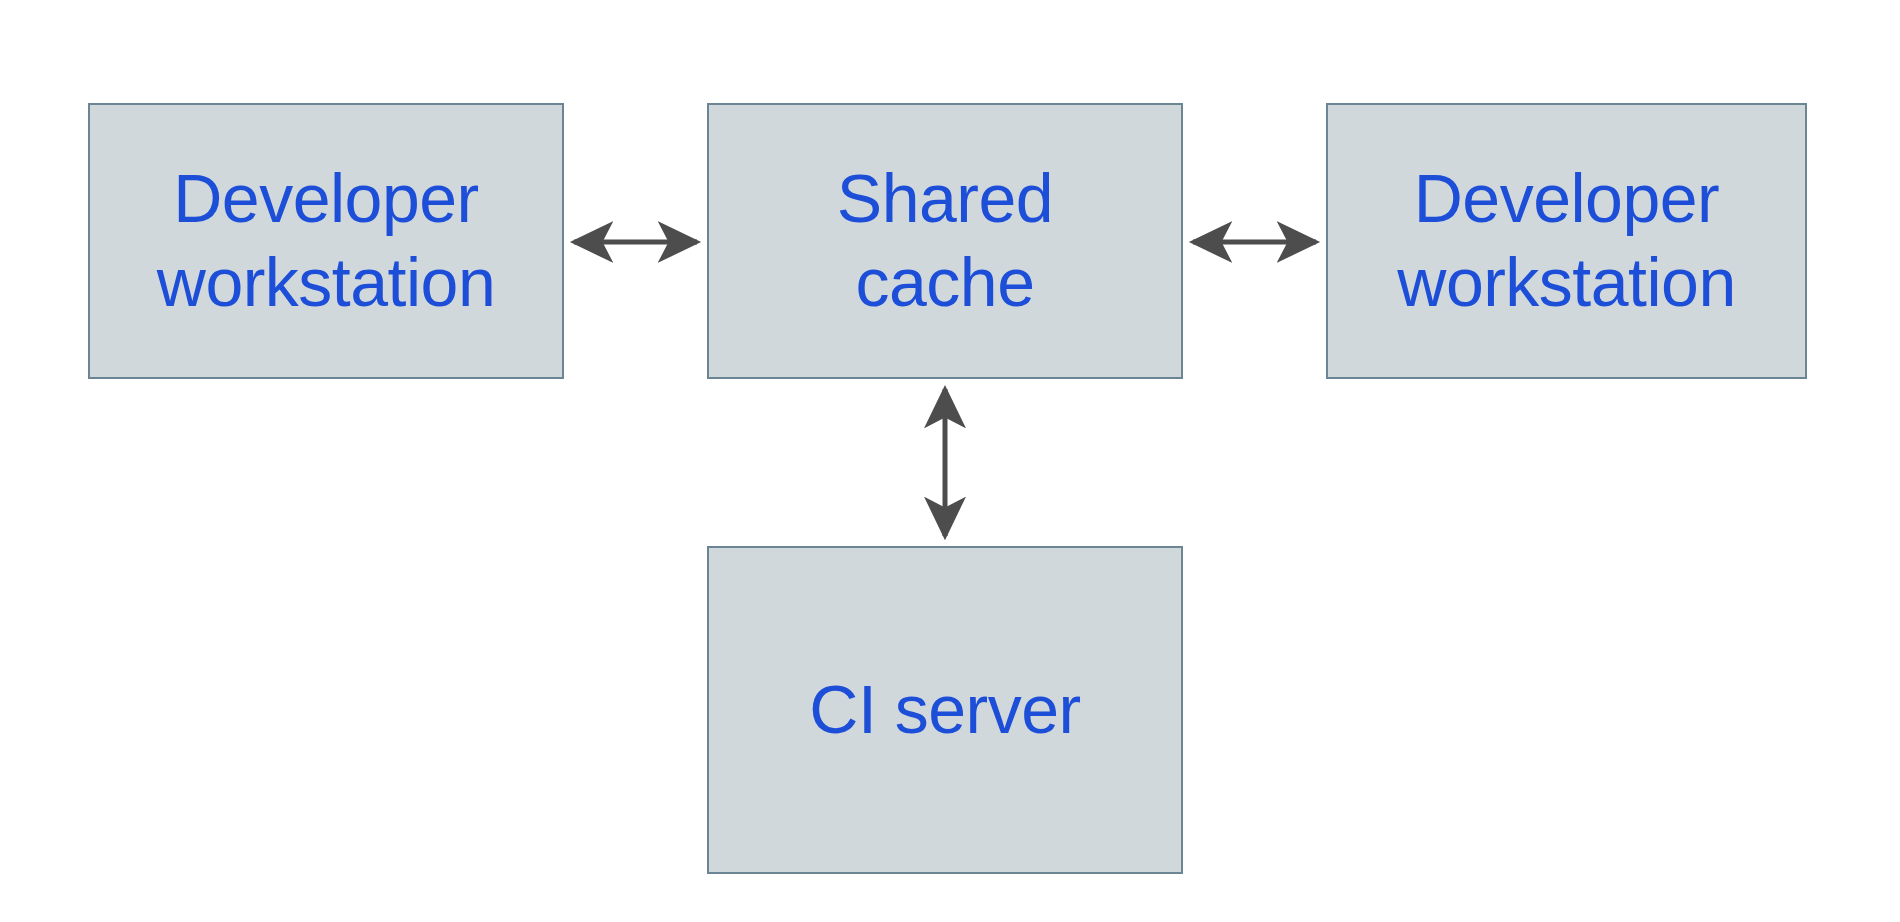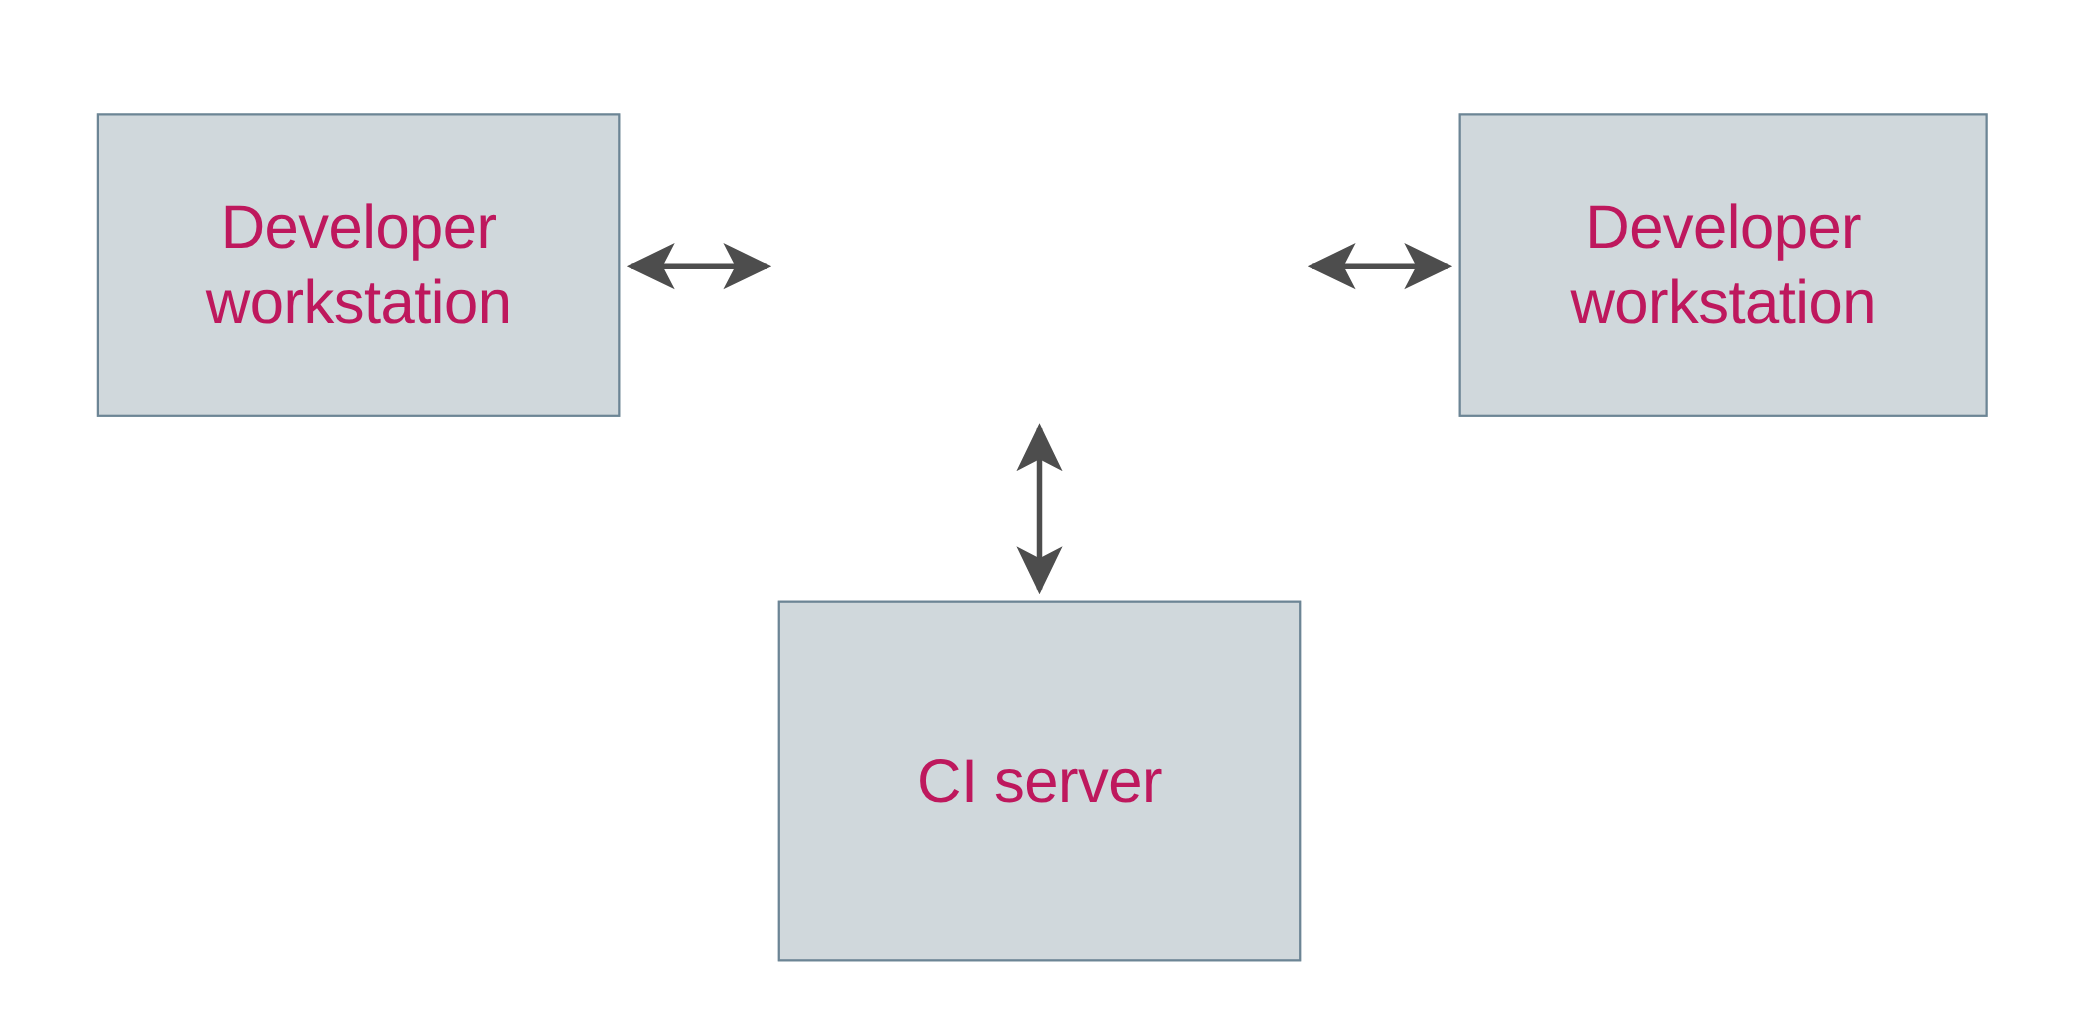--- a/index.html
+++ b/index.html
@@ -23,22 +23,22 @@
     position: absolute;
     box-sizing: border-box;
     background: #d0d8dc;
     border: 2px solid #6c8595;
     display: flex;
     align-items: center;
     justify-content: center;
     text-align: center;
   }
   .node-label {
-    color: #be185d;
-    font-size: 56px;
+    color: #1d4ed8;
+    font-size: 68px;
     line-height: 1.23;
     font-weight: 400;
     letter-spacing: -0.5px;
     white-space: pre-line;
     padding: 0 6px;
   }
   #node-dev-left  { left: 88px;   top: 103px; width: 476px; height: 276px; }
   #node-cache     { left: 707px;  top: 103px; width: 476px; height: 276px; }
   #node-dev-right { left: 1326px; top: 103px; width: 481px; height: 276px; }
   #node-ci        { left: 707px;  top: 546px; width: 476px; height: 328px; }
@@ -78,20 +78,24 @@
     <g>
       <line x1="945" y1="389" x2="945" y2="536" stroke="#4d4d4d" stroke-width="5" marker-start="url(#arrow-start)" marker-end="url(#arrow-end)"></line>
     </g>
   </svg>
 
   <div class="node-box" id="node-dev-left">
     <span class="node-label">Developer
 workstation</span>
   </div>
 
+  <div class="node-box" id="node-cache">
+    <span class="node-label">Shared
+cache</span>
+  </div>
 
   <div class="node-box" id="node-dev-right">
     <span class="node-label">Developer
 workstation</span>
   </div>
 
   <div class="node-box" id="node-ci">
     <span class="node-label">CI server</span>
   </div>
 

